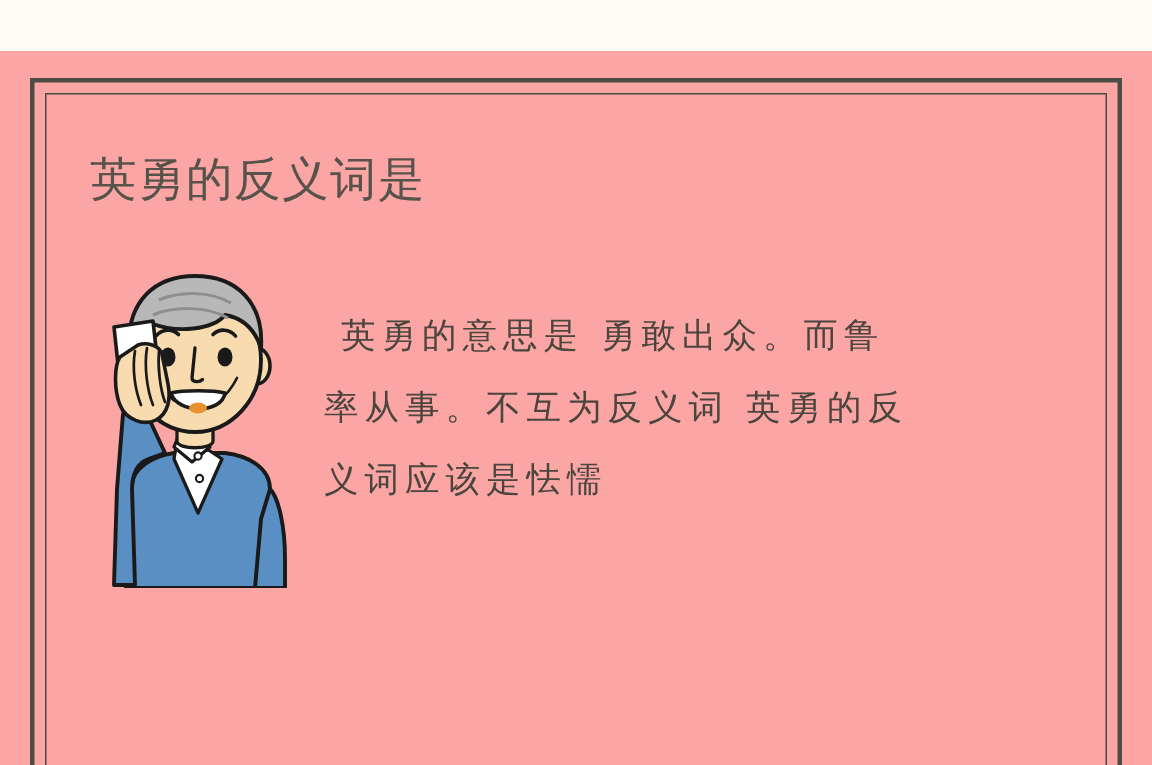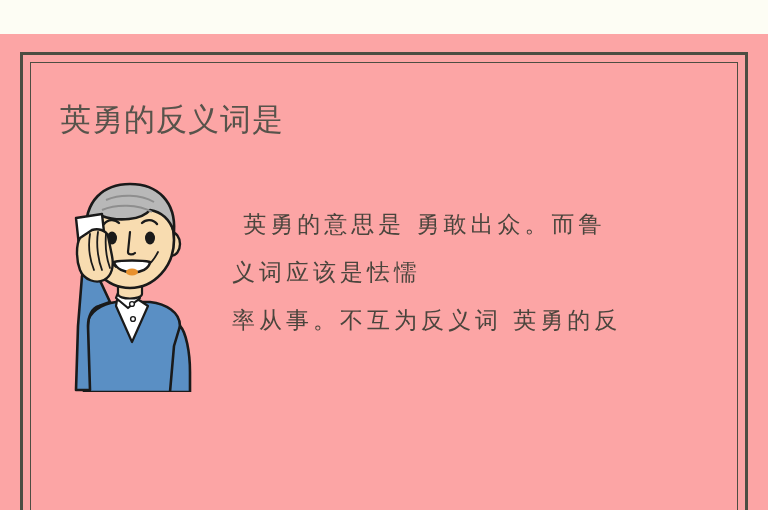--- a/index.html
+++ b/index.html
@@ -68,21 +68,21 @@
   }
   .illustration svg {
     display: block;
     width: 140px;
     height: 216px;
   }
 
   
   .body-text {
     position: absolute;
-    left: 232px;
+    left: 216px;
     top: 166px;
     width: 428px;
   }
   .body-line {
     font-family: "DejaVu Serif", "Liberation Serif", serif;
     font-size: 23px;
     line-height: 48px;
     letter-spacing: 4px;
     color: #4a453d;
     white-space: pre;
@@ -145,17 +145,17 @@
       <path d="M22 62 C18 68 18 84 22 94 C26 104 38 108 46 104 C54 100 56 90 54 80
                L50 60 C48 54 40 52 34 54 Z" fill="#f8dcb0" stroke="#1a1a1a" stroke-width="2.4" stroke-linejoin="round"></path>
       <path d="M32 58 C30 70 32 84 36 94" fill="none" stroke="#1a1a1a" stroke-width="1.8" stroke-linecap="round"></path>
       <path d="M40 56 C38 68 40 84 44 94" fill="none" stroke="#1a1a1a" stroke-width="1.8" stroke-linecap="round"></path>
       <path d="M48 58 C47 70 49 84 52 92" fill="none" stroke="#1a1a1a" stroke-width="1.8" stroke-linecap="round"></path>
     </svg>
   </div>
 
   <div class="body-text">
     <div class="body-line"> 英勇的意思是 勇敢出众。而鲁</div>
+    <div class="body-line">率从事。不互为反义词 英勇的反</div>
     <div class="body-line">义词应该是怯懦</div>
-    <div class="body-line">率从事。不互为反义词 英勇的反</div>
   </div>
 
 </div>
 
 </body></html>

